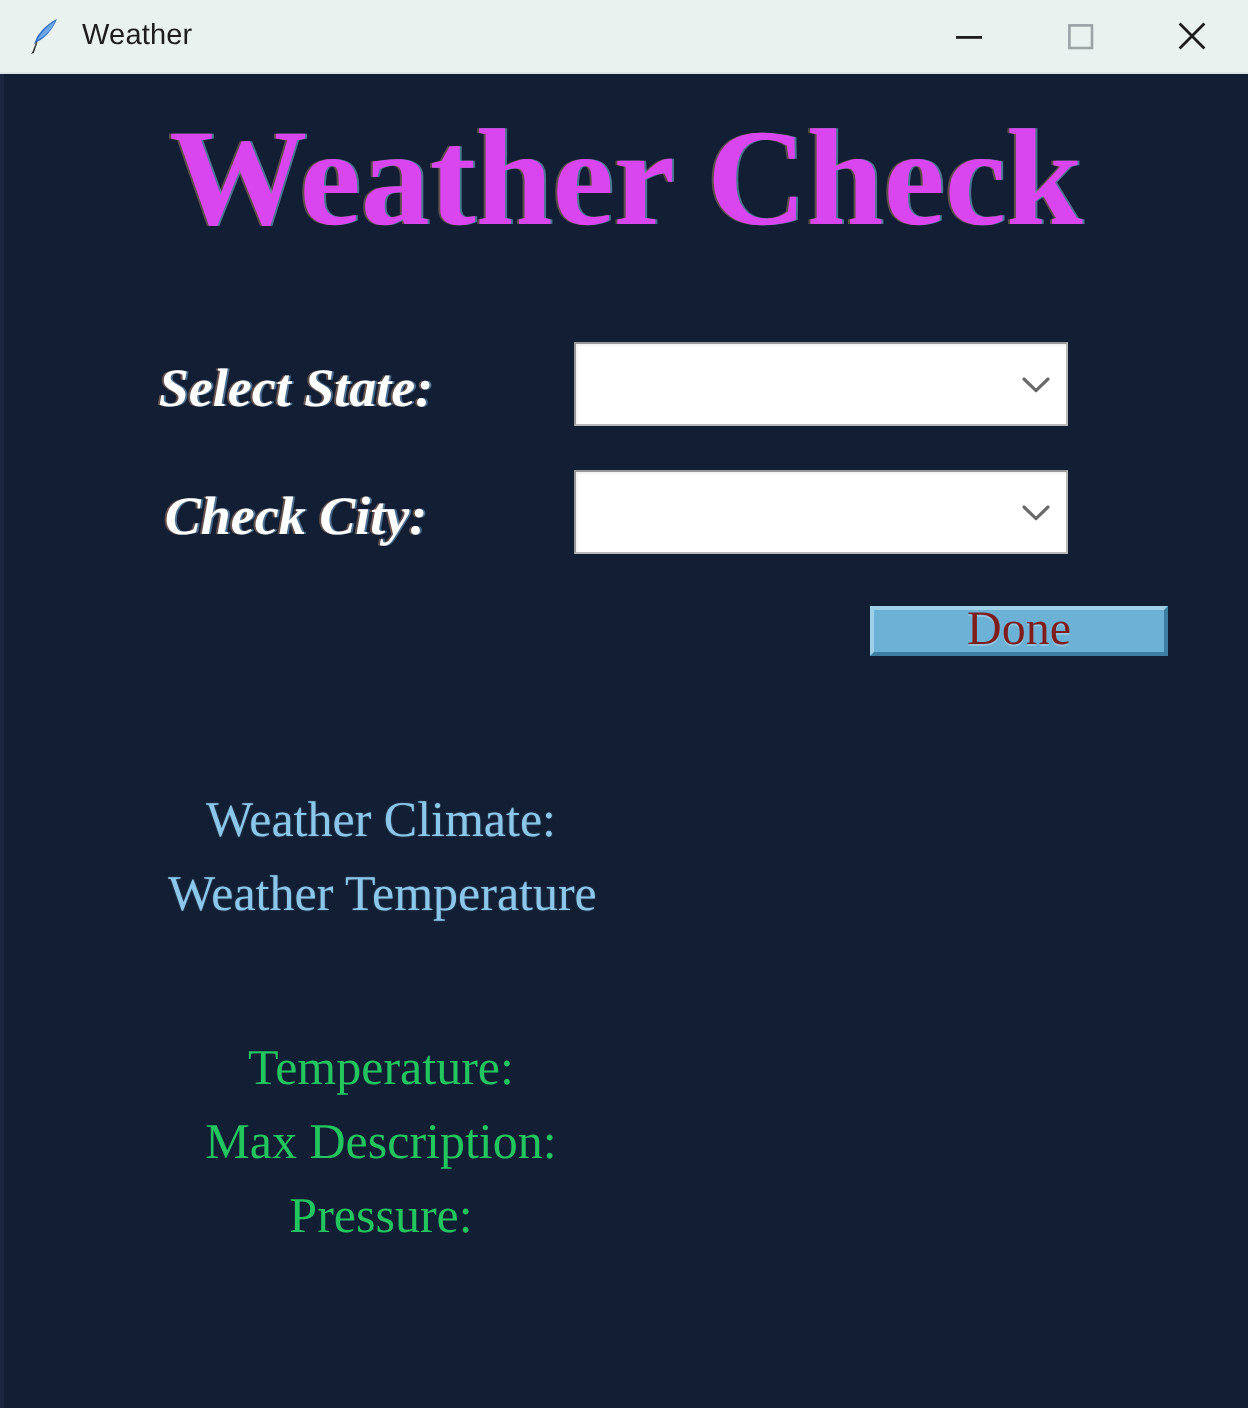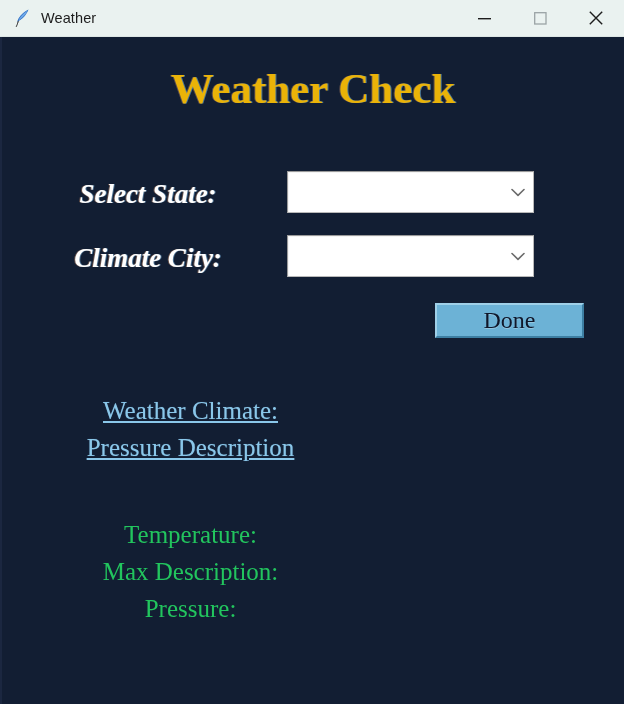--- a/index.html
+++ b/index.html
@@ -78,23 +78,23 @@
   }
 
   #heading {
     position: absolute;
     left: 0;
     top: 21px;
     width: 622px;
     text-align: center;
     font-family: "Liberation Serif", "DejaVu Serif", serif;
     font-weight: bold;
-    font-size: 43px;
+    font-size: 69px;
     line-height: 62px;
-    color: #eab308;
+    color: #d946ef;
     text-shadow: 1px 0 0 rgba(120,190,230,0.55), -1px 0 0 rgba(210,150,110,0.4);
     white-space: nowrap;
   }
 
   
   .form-row {
     position: absolute;
     left: 0;
     width: 622px;
     height: 42px;
@@ -151,33 +151,33 @@
     align-items: center;
     justify-content: center;
   }
 
   
   #done-button {
     position: absolute;
     left: 433px;
     top: 266px;
     width: 149px;
-    height: 35px;
+    height: 25px;
     background: #6cb2d6;
     border-top: 2px solid #9fd0e8;
     border-left: 2px solid #9fd0e8;
     border-right: 2px solid #3d7fa3;
     border-bottom: 2px solid #3d7fa3;
     box-sizing: border-box;
     display: flex;
     align-items: center;
     justify-content: center;
     font-family: "Liberation Serif", "DejaVu Serif", serif;
     font-size: 24px;
-    color: #0f172a;
+    color: #7f1d1d;
     cursor: default;
     text-shadow: 0 1px 0 rgba(255,255,255,0.25);
   }
 
   
   #results {
     position: absolute;
     left: 82px;
     top: 355px;
     width: 213px;
@@ -185,21 +185,20 @@
   .result-line {
     text-align: center;
     font-family: "Liberation Serif", "DejaVu Serif", serif;
     font-size: 25px;
     line-height: 37px;
     white-space: nowrap;
   }
   .result-line.primary {
     color: #8ac7ea;
     text-shadow: 0 0 1px rgba(140,200,235,0.4);
-    text-decoration: underline;
   }
   .result-line.secondary {
     color: #22c55e;
   }
   #results-gap { height: 50px; }
 </style>
 </head>
 <body>
 
 <div id="app-window">
@@ -242,36 +241,36 @@
         <span class="combobox-value" title=""></span>
         <span class="combobox-arrow">
           <svg width="14" height="9" viewBox="0 0 14 9">
             <path d="M1 1.5 L7 7.3 L13 1.5" fill="none" stroke="#6b6b6b" stroke-width="1.6" stroke-linecap="round" stroke-linejoin="round"></path>
           </svg>
         </span>
       </div>
     </div>
 
     <div class="form-row" id="row-city">
-      <div class="form-label">Climate City:</div>
+      <div class="form-label">Check City:</div>
       <div class="combobox">
         <span class="combobox-value" title=""></span>
         <span class="combobox-arrow">
           <svg width="14" height="9" viewBox="0 0 14 9">
             <path d="M1 1.5 L7 7.3 L13 1.5" fill="none" stroke="#6b6b6b" stroke-width="1.6" stroke-linecap="round" stroke-linejoin="round"></path>
           </svg>
         </span>
       </div>
     </div>
 
     <div id="done-button">Done</div>
 
     <div id="results">
       <div class="result-line primary">Weather Climate:</div>
-      <div class="result-line primary">Pressure Description</div>
+      <div class="result-line primary">Weather Temperature</div>
       <div id="results-gap"></div>
       <div class="result-line secondary">Temperature:</div>
       <div class="result-line secondary">Max Description:</div>
       <div class="result-line secondary">Pressure:</div>
     </div>
 
   </div>
 </div>
 
 </body></html>

